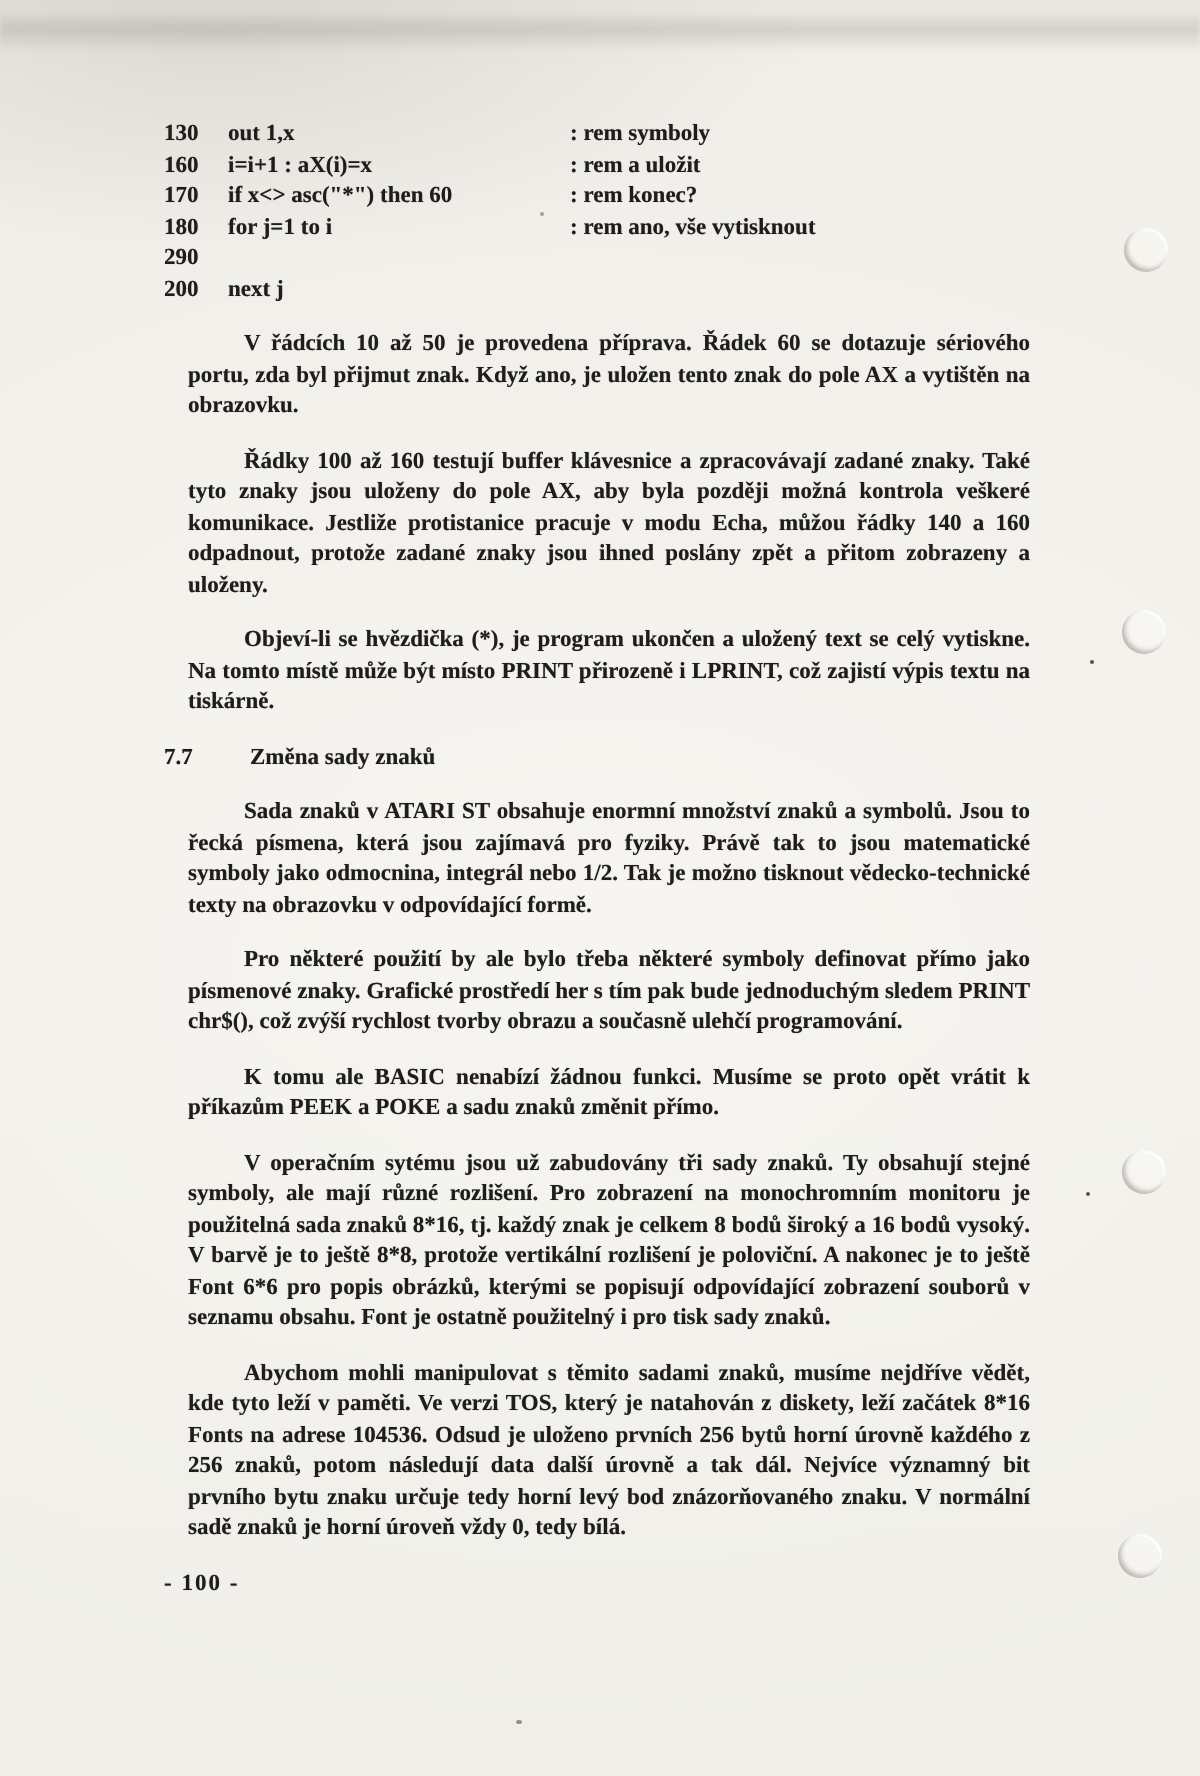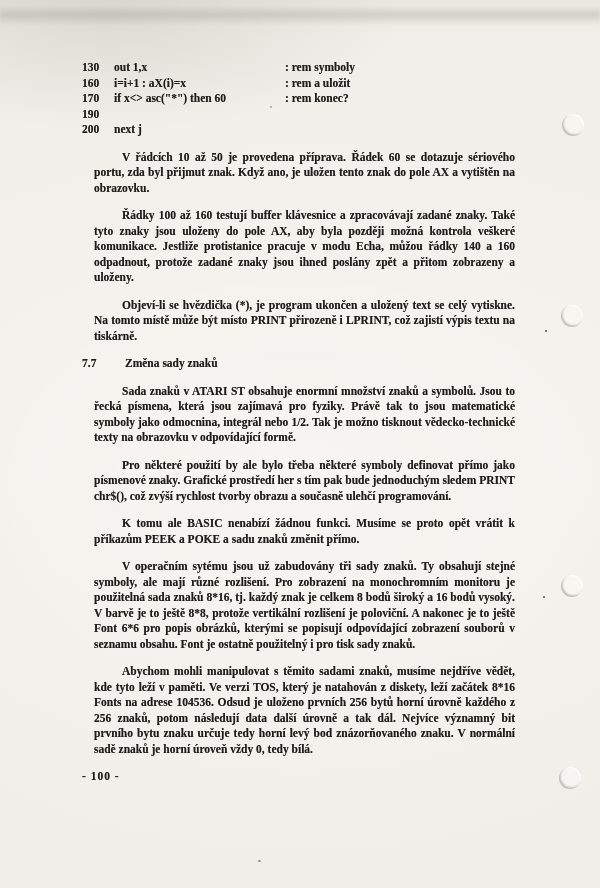--- a/index.html
+++ b/index.html
@@ -70,21 +70,26 @@
       <span class="ln">160</span>
       <span class="cd">i=i+1 : aX(i)=x</span>
       <span class="cm">: rem a uložit</span>
     </div>
     <div class="code-row">
       <span class="ln">170</span>
       <span class="cd">if x&lt;&gt; asc("*") then 60</span>
       <span class="cm">: rem konec?</span>
     </div>
     <div class="code-row">
-      <span class="ln">190</span>
+      <span class="ln">180</span>
+      <span class="cd">for j=1 to i</span>
+      <span class="cm">: rem ano, vše vytisknout</span>
+    </div>
+    <div class="code-row">
+      <span class="ln">290</span>
       <span class="cm"></span>
     </div>
     <div class="code-row">
       <span class="ln">200</span>
       <span class="cd">next j</span>
       <span class="cm"></span>
     </div>
   </div>
 
   <p class="body-par m1">V řádcích 10 až 50 je provedena příprava. Řádek 60 se dotazuje sériového portu, zda byl přijmut znak. Když ano, je uložen tento znak do pole AX a vytištěn na obrazovku.</p>

